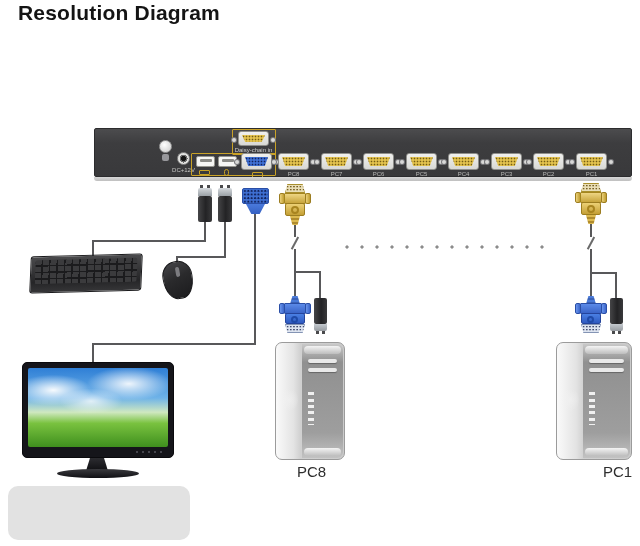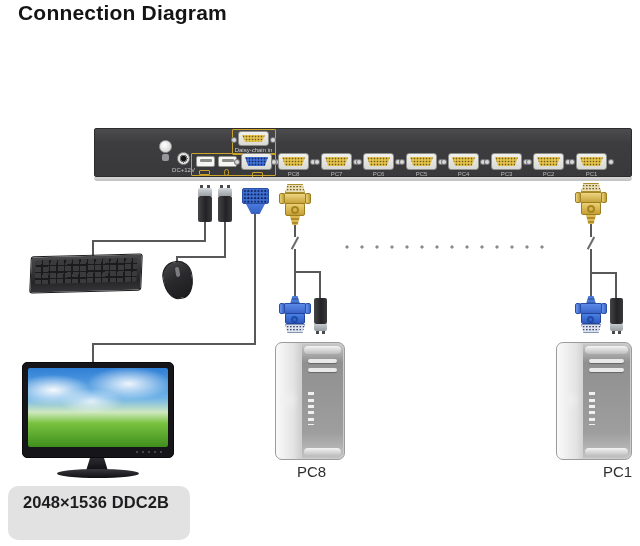--- a/index.html
+++ b/index.html
@@ -189,21 +189,21 @@
   
   #note { left:8px; top:486px; width:182px; height:54px; background:#e2e2e2; border-radius:10px;
     padding:5px 0 0 15px; }
   #note div { font-size:16.5px; font-weight:700; color:#1d1d1f; line-height:23px; letter-spacing:.1px; }
 </style>
 </head>
 <body>
 
 <div id="stage">
 
-  <div class="abs" id="title">Connection Diagram</div>
+  <div class="abs" id="title">Resolution Diagram</div>
 
   <div class="abs" id="kvm">
     <div class="abs" id="ground"></div>
     <div class="abs" id="ground-bolt"></div>
     <div class="abs" id="dc-jack"></div>
     <div class="abs" id="dc-label">DC+12V</div>
 
     <div class="abs" id="daisy-outline"></div>
     <div class="abs" id="console-outline"></div>
 
@@ -414,16 +414,15 @@
       <div class="cap t"></div>
         <div class="cap b"></div>
       <div class="slot s1"></div>
         <div class="slot s2"></div>
       <div class="pstrip"></div>
     </div>
   </div>
   <div class="tower-label" style="left:603px;top:463px">PC1</div>
 
   <div class="abs" id="note">
-    <div>2048×1536 DDC2B</div>
   </div>
 
 </div>
 
 </body></html>

